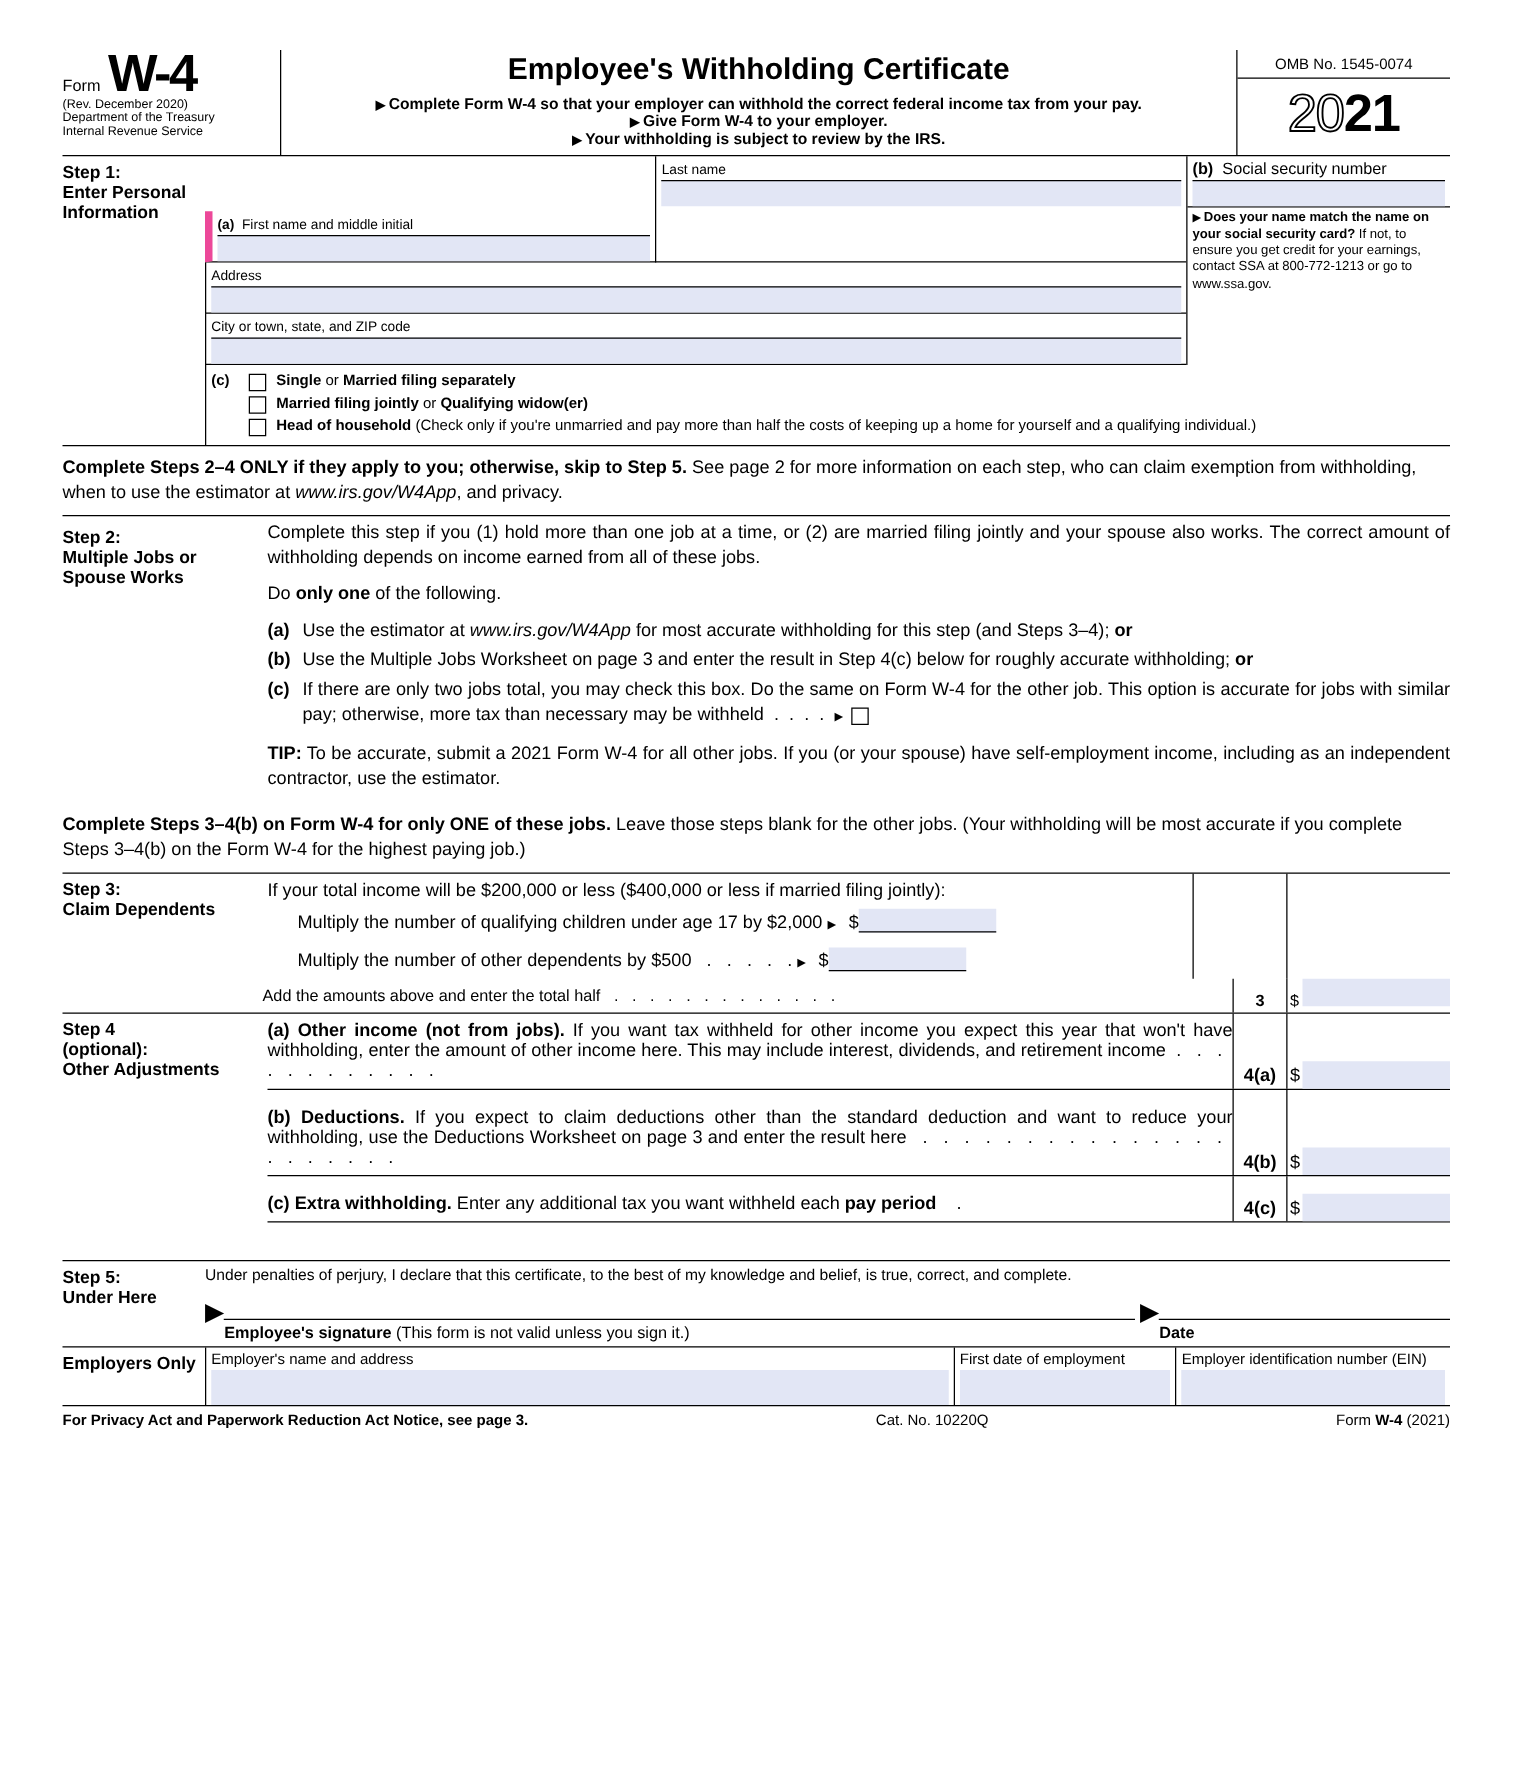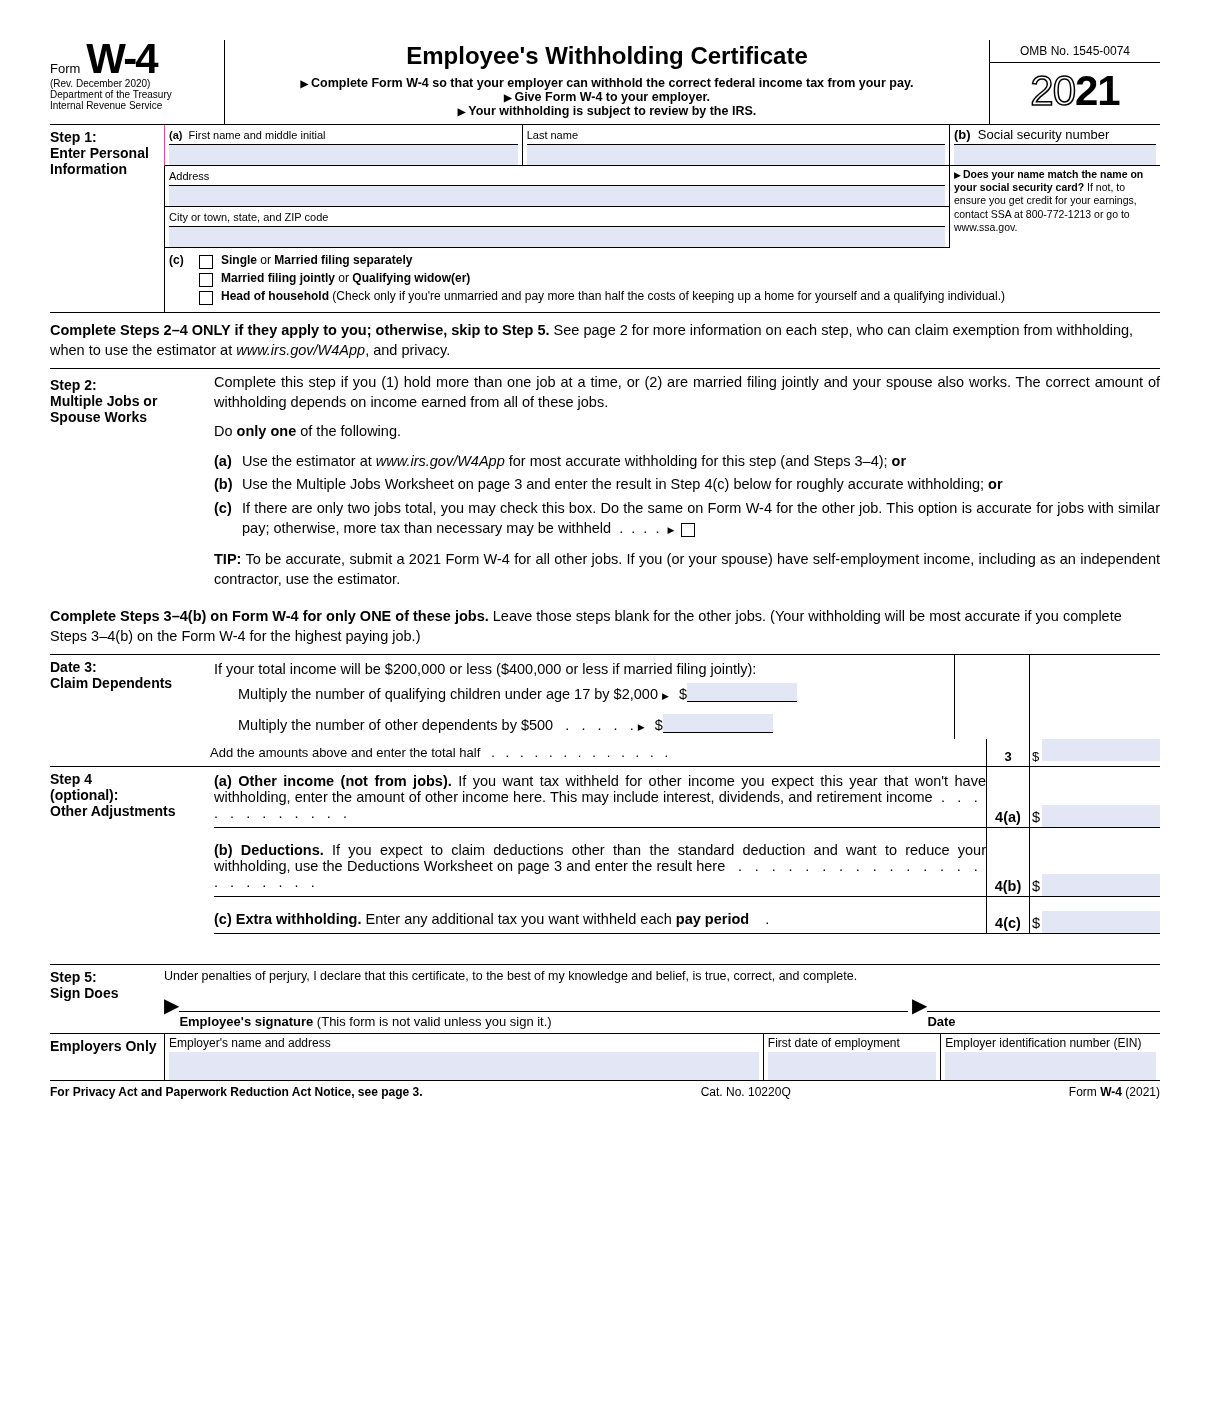--- a/index.html
+++ b/index.html
@@ -139,21 +139,21 @@
 
   <div class="step1">
     <div class="step-label">
       <div>Step 1:</div>
       <div class="sub">Enter Personal Information</div>
     </div>
     <div style="flex:1;">
       <div style="display:flex;">
         <div style="flex:1;">
           <div class="cell-row">
-            <div class="cell" style="flex:1; border-left:1px solid #ec4899;">
+            <div class="cell" style="flex:1; border-left:6px solid #ec4899;margin-top:44px;">
               <span class="lbl"><b>(a)</b>&nbsp;&nbsp;<span>First name and middle initial</span></span>
               <div class="fillbox"></div>
             </div>
             <div class="cell" style="flex:1.2;">
               <span class="lbl">Last name</span>
               <div class="fillbox"></div>
             </div>
           </div>
           <div class="cell" style="border-left:1px solid #000;">
             <span class="lbl">Address</span>
@@ -219,21 +219,21 @@
       <p style="margin-top:12px;"><b>TIP:</b><span> To be accurate, submit a 2021 Form W-4 for all other jobs. If you (or your spouse) have self-employment income, including as an independent contractor, use the estimator.</span></p>
     </div>
   </div>
 
   <div class="para">
     <b>Complete Steps 3–4(b) on Form W-4 for only ONE of these jobs.</b><span> Leave those steps blank for the other jobs. (Your withholding will be most accurate if you complete Steps 3–4(b) on the Form W-4 for the highest paying job.)</span>
   </div>
 
   <div class="s3wrap">
     <div class="s34-lab">
-      <div>Date 3:</div>
+      <div>Step 3:</div>
       <div>Claim Dependents</div>
     </div>
     <div style="flex:1; display:flex;gap:32px;">
       <div style="flex:1; font-size:14.5px; padding:6px 8px 0 0;">
         <div>If your total income will be $200,000 or less ($400,000 or less if married filing jointly):</div>
         <div class="s3-line"><span>Multiply the number of qualifying children under age 17 by $2,000</span> <span class="tri"></span> &nbsp;$<span style="display:inline-block; width:110px; background:#e2e6f5; border-bottom:1px solid #000; height:18px; vertical-align:bottom;"></span></div>
         <div class="s3-line"><span>Multiply the number of other dependents by $500</span>&nbsp;&nbsp; .&nbsp;&nbsp; .&nbsp;&nbsp; .&nbsp;&nbsp; .&nbsp;&nbsp; . <span class="tri"></span> &nbsp;$<span style="display:inline-block; width:110px; background:#e2e6f5; border-bottom:1px solid #000; height:18px; vertical-align:bottom;"></span></div>
       </div>
       <div class="s3-numcol"></div>
       <div class="s3-amtcol"></div>
@@ -278,21 +278,21 @@
             <span style="position:absolute; left:2px; bottom:2px;">$</span>
             <div style="flex:1; height:22px; background:#e2e6f5; margin-left:12px;"></div>
           </div>
       </div>
     </div>
   </div>
 
   <div class="step5">
     <div class="step-label">
       <div>Step 5:</div>
-      <div>Sign Does</div>
+      <div>Under Here</div>
     </div>
     <div class="s5-body">
       <div style="font-size:12.5px;">Under penalties of perjury, I declare that this certificate, to the best of my knowledge and belief, is true, correct, and complete.</div>
       <div class="sig-row">
         <div style="flex:3; display:flex;">
           <span class="sig-arrow">▶</span>
           <div class="sig-cell" style="flex:1;"><b>Employee's signature</b><span> (This form is not valid unless you sign it.)</span></div>
         </div>
         <div style="flex:1; display:flex;">
           <span class="sig-arrow">▶</span>

